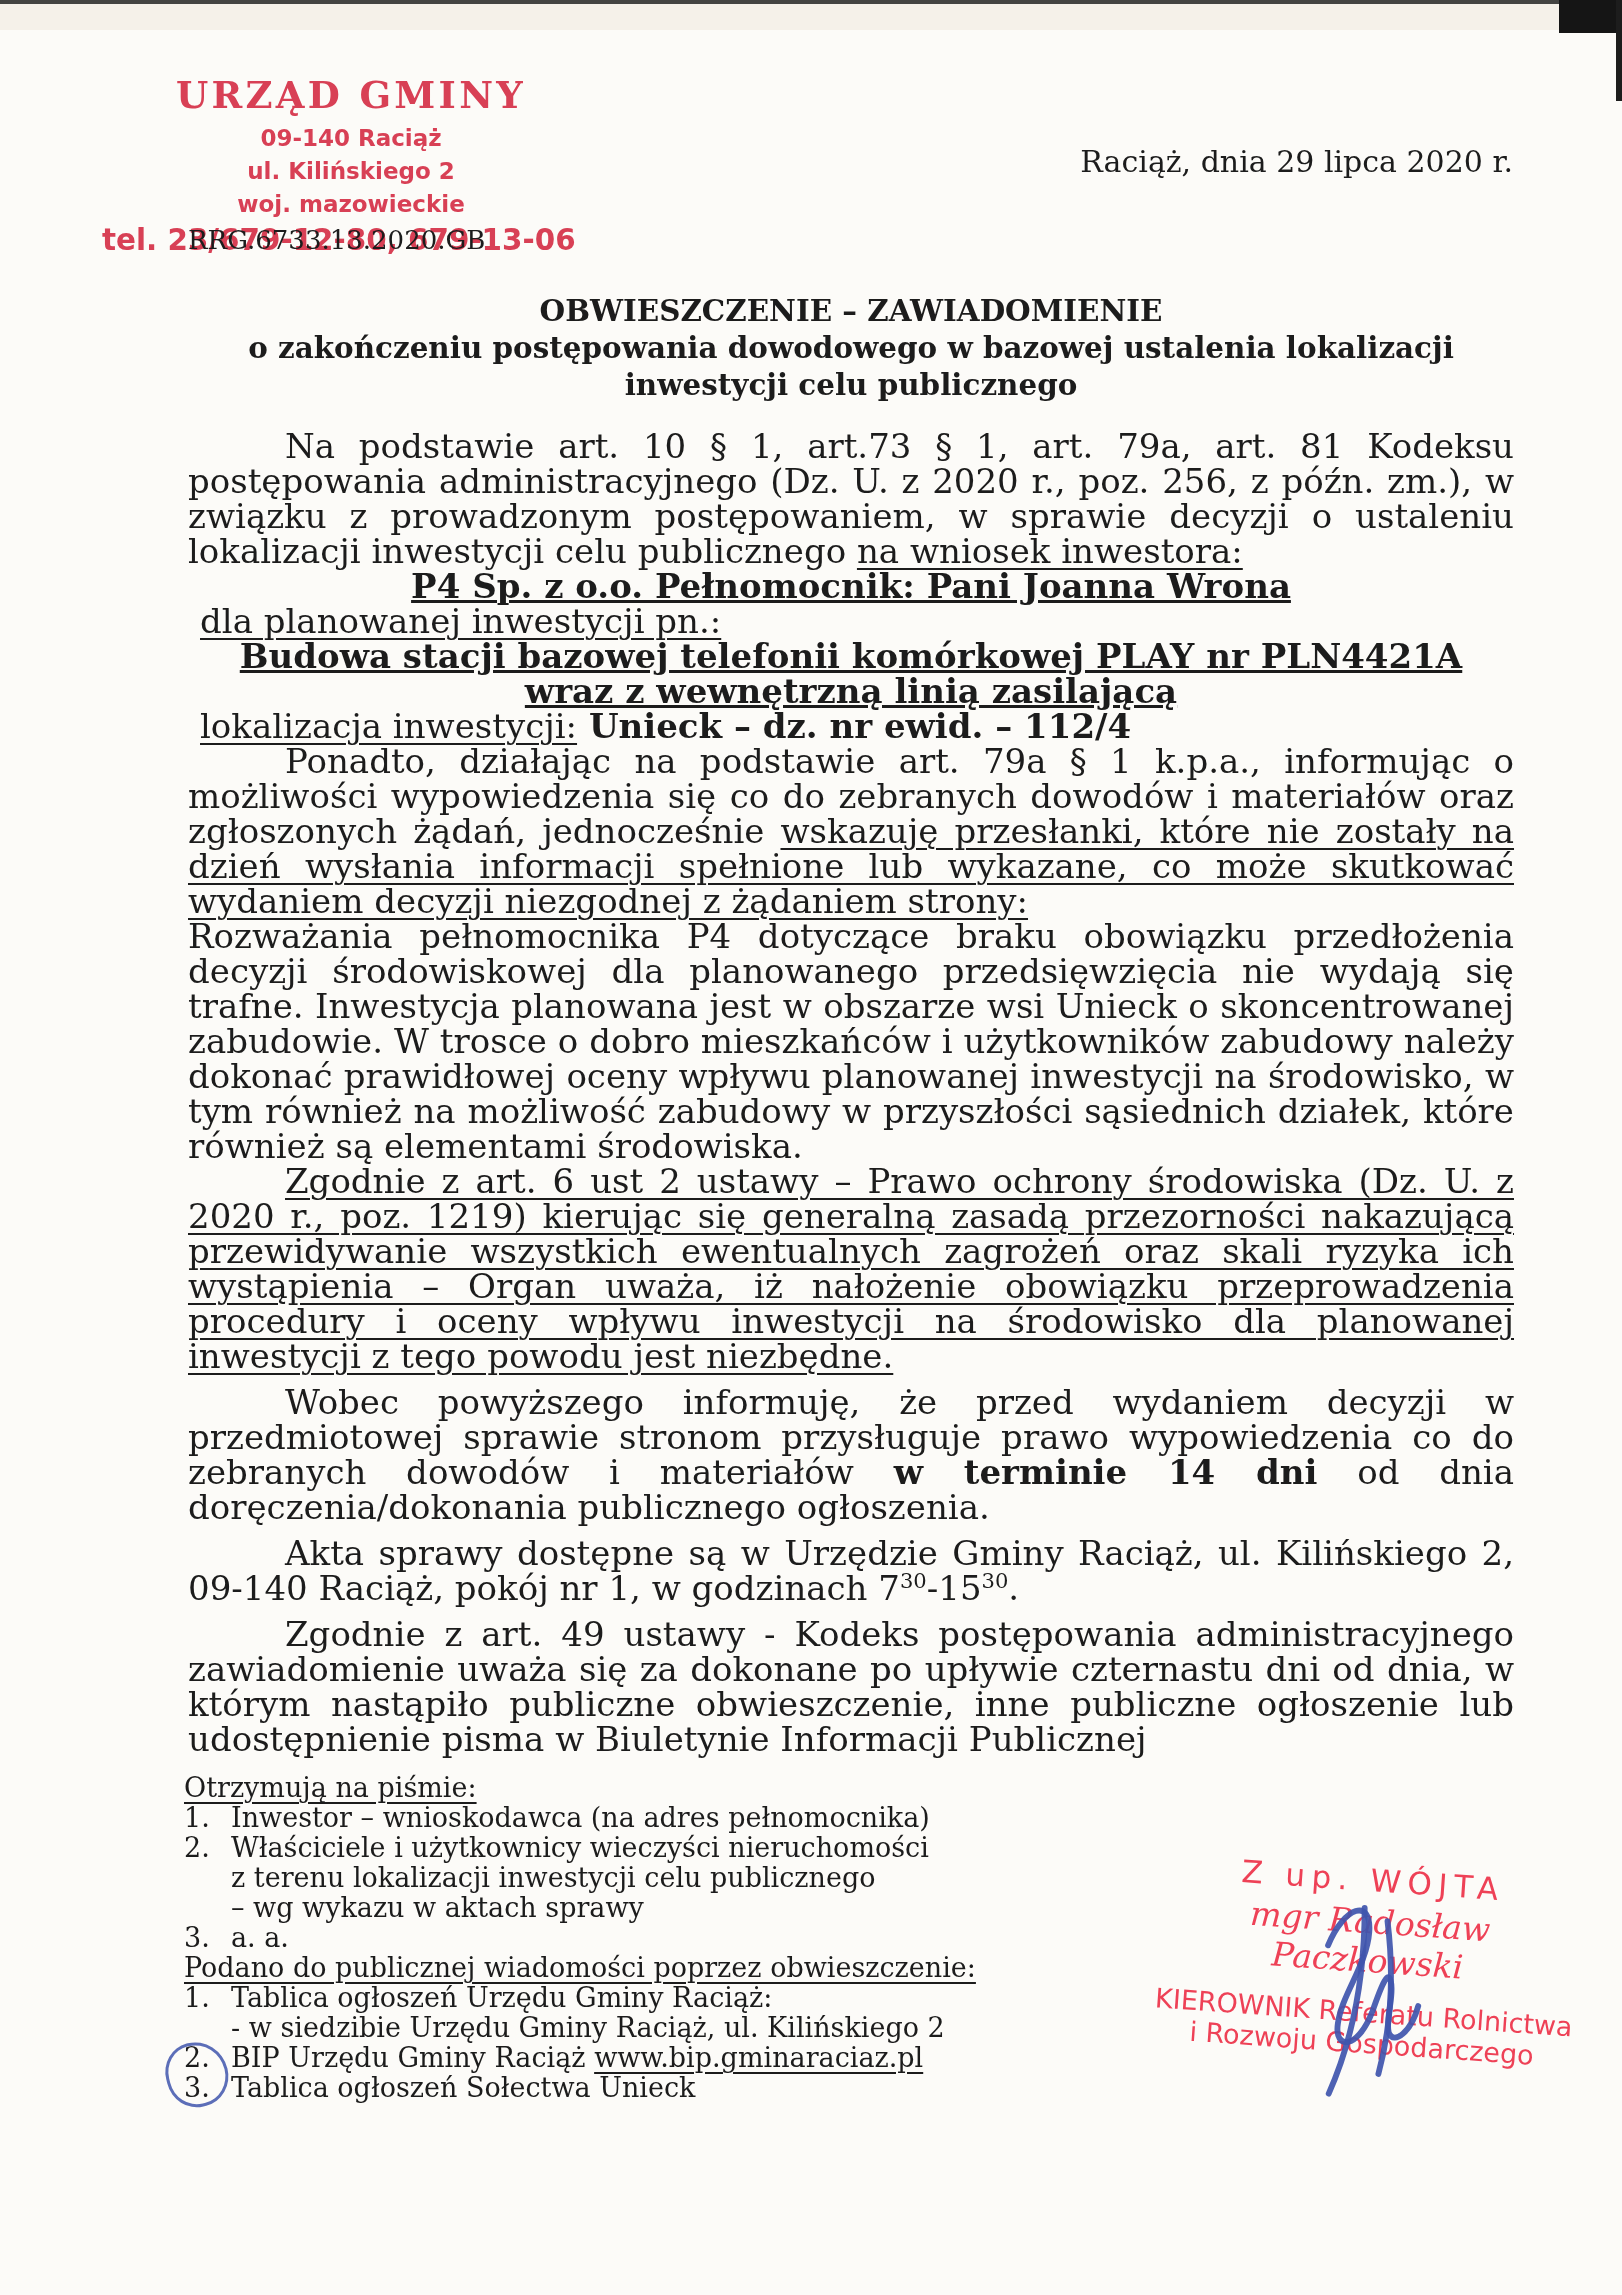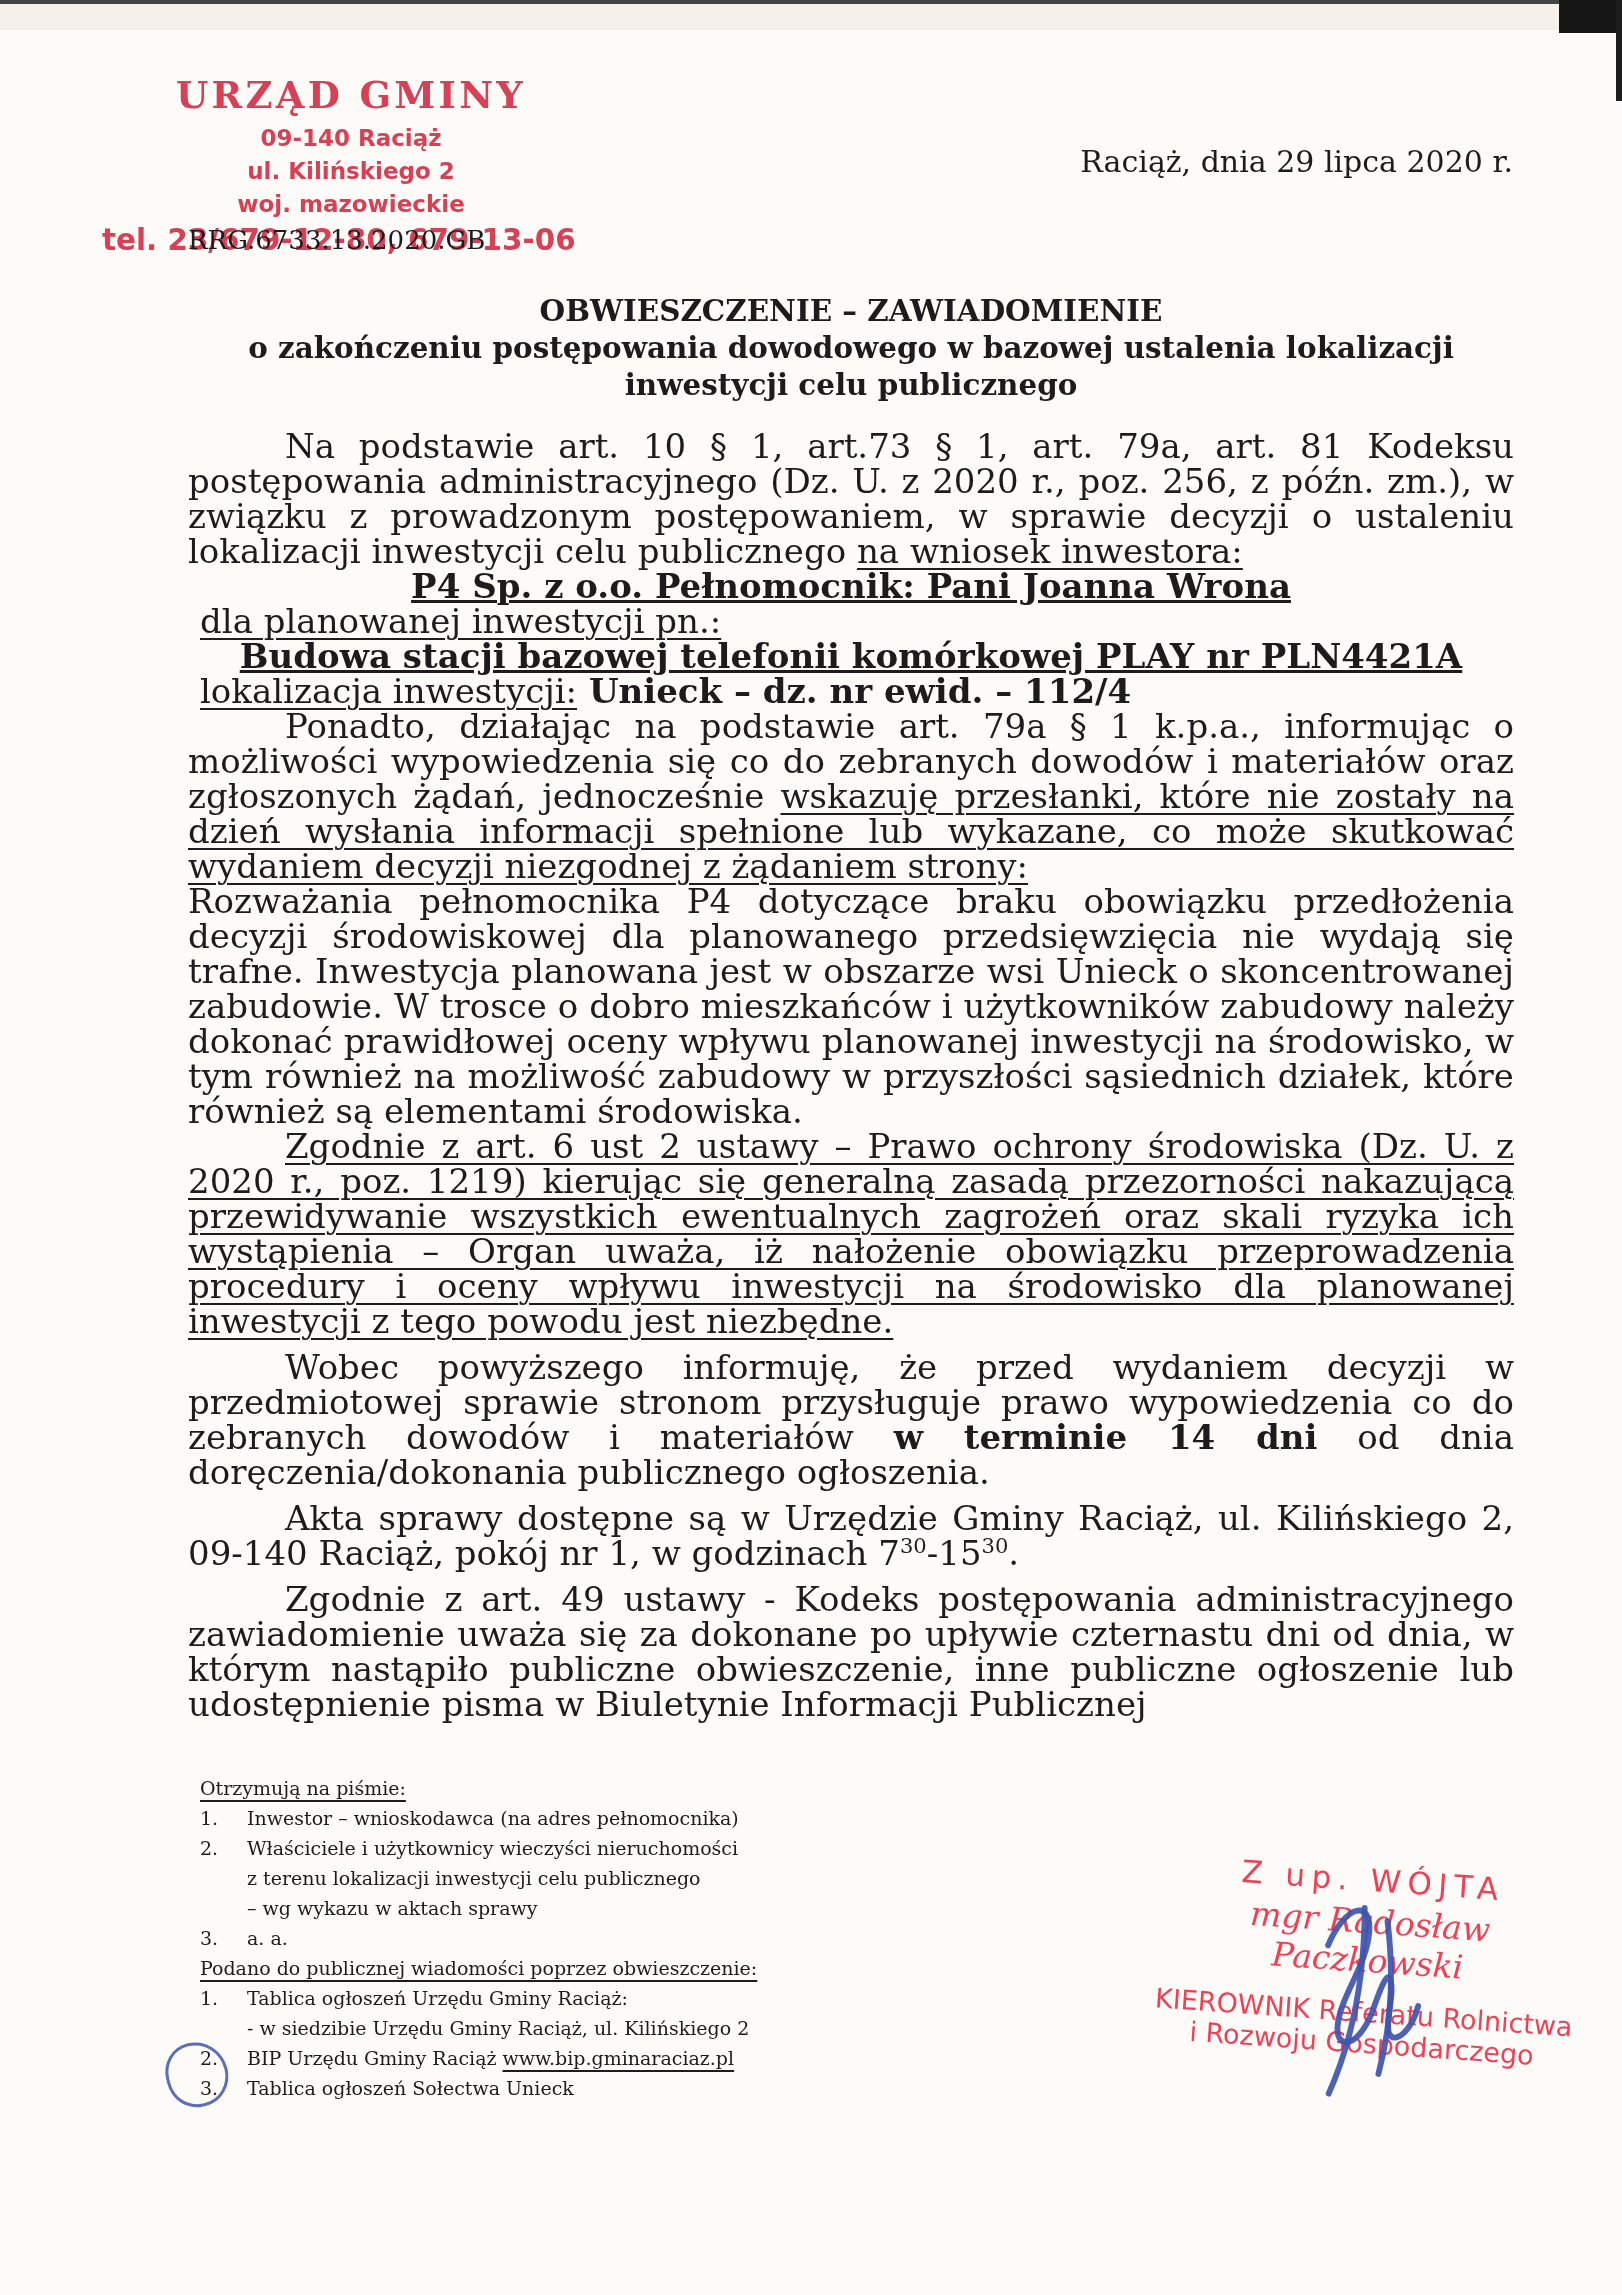--- a/index.html
+++ b/index.html
@@ -41,21 +41,21 @@
   .doc-body{position:absolute;top:429px;left:188px;width:1326px;font-size:34px;line-height:35px;}
   .para{text-align:justify;}
   .para.center{text-align:center;text-decoration:underline;}
   .para.left{text-align:left;margin-left:12px;}
   .para.indent{text-indent:97px;}
   .para.gap{margin-top:11px;}
   .b{font-weight:700;}
   .u{text-decoration:underline;text-decoration-thickness:2px;text-underline-offset:4.6px;}
   .sup{font-size:.62em;vertical-align:super;line-height:0;}
 
-  .footer-lists{position:absolute;top:1773px;left:200px;width:851px;font-size:19px;line-height:30px;}
+  .footer-lists{position:absolute;top:1773px;left:184px;width:851px;font-size:27px;line-height:30px;}
   .fb-item{display:flex;}
   .fb-num{width:47px;flex:none;}
   .fb-lines{flex:1;}
 
   .blue-circle{
     position:absolute;left:166px;top:2042px;width:56px;height:59px;
     border:3.9px solid var(--pen_blue);border-radius:48% 55% 50% 50%;
     transform:rotate(-14deg);opacity:.85;
   }
 
@@ -96,20 +96,21 @@
       <div class="title-line">OBWIESZCZENIE – ZAWIADOMIENIE</div>
       <div class="title-line">o zakończeniu postępowania dowodowego w bazowej ustalenia lokalizacji</div>
       <div class="title-line">inwestycji celu publicznego</div>
     </div>
 
   <div class="doc-body" id="docBody">
       <div class="para justify indent"><span>Na podstawie art. 10 § 1, art.73 § 1, art. 79a, art. 81 Kodeksu postępowania administracyjnego (Dz. U. z 2020 r., poz. 256, z późn. zm.), w związku z prowadzonym postępowaniem, w sprawie decyzji o ustaleniu lokalizacji inwestycji celu publicznego </span><span class="u">na wniosek inwestora:</span></div>
       <div class="para center"><span class="b">P4 Sp. z o.o. Pełnomocnik: Pani Joanna Wrona</span></div>
       <div class="para left"><span class="u">dla planowanej inwestycji pn.:</span></div>
       <div class="para center"><span class="b">Budowa stacji bazowej telefonii komórkowej PLAY nr PLN4421A</span></div>
+      <div class="para center"><span class="b">wraz z wewnętrzną linią zasilającą</span></div>
       <div class="para left"><span class="u">lokalizacja inwestycji:</span><span class="b"> Unieck – dz. nr ewid. – 112/4</span></div>
       <div class="para justify indent"><span>Ponadto, działając na podstawie art. 79a § 1 k.p.a., informując o możliwości wypowiedzenia się co do zebranych dowodów i materiałów oraz zgłoszonych żądań, jednocześnie </span><span class="u">wskazuję przesłanki, które nie zostały na dzień wysłania informacji spełnione lub wykazane, co może skutkować wydaniem decyzji niezgodnej z żądaniem strony:</span></div>
       <div class="para justify"><span>Rozważania pełnomocnika P4 dotyczące braku obowiązku przedłożenia decyzji środowiskowej dla planowanego przedsięwzięcia nie wydają się trafne. Inwestycja planowana jest w obszarze wsi Unieck o skoncentrowanej zabudowie. W trosce o dobro mieszkańców i użytkowników zabudowy należy dokonać prawidłowej oceny wpływu planowanej inwestycji na środowisko, w tym również na możliwość zabudowy w przyszłości sąsiednich działek, które również są elementami środowiska.</span></div>
       <div class="para justify indent"><span class="u">Zgodnie z art. 6 ust 2 ustawy – Prawo ochrony środowiska (Dz. U. z 2020 r., poz. 1219) kierując się generalną zasadą przezorności nakazującą przewidywanie wszystkich ewentualnych zagrożeń oraz skali ryzyka ich wystąpienia – Organ uważa, iż nałożenie obowiązku przeprowadzenia procedury i oceny wpływu inwestycji na środowisko dla planowanej inwestycji z tego powodu jest niezbędne.</span></div>
       <div class="para justify indent gap"><span>Wobec powyższego informuję, że przed wydaniem decyzji w przedmiotowej sprawie stronom przysługuje prawo wypowiedzenia co do zebranych dowodów i materiałów </span><span class="b">w terminie 14 dni</span><span> od dnia doręczenia/dokonania publicznego ogłoszenia.</span></div>
       <div class="para justify indent gap"><span>Akta sprawy dostępne są w Urzędzie Gminy Raciąż, ul. Kilińskiego 2, 09-140 Raciąż, pokój nr 1, w godzinach 7</span><span class="sup">30</span><span>-15</span><span class="sup">30</span><span>.</span></div>
       <div class="para justify indent gap"><span>Zgodnie z art. 49 ustawy - Kodeks postępowania administracyjnego zawiadomienie uważa się za dokonane po upływie czternastu dni od dnia, w którym nastąpiło publiczne obwieszczenie, inne publiczne ogłoszenie lub udostępnienie pisma w Biuletynie Informacji Publicznej</span></div>
     </div>
 
   <div class="footer-lists" id="footerLists">

